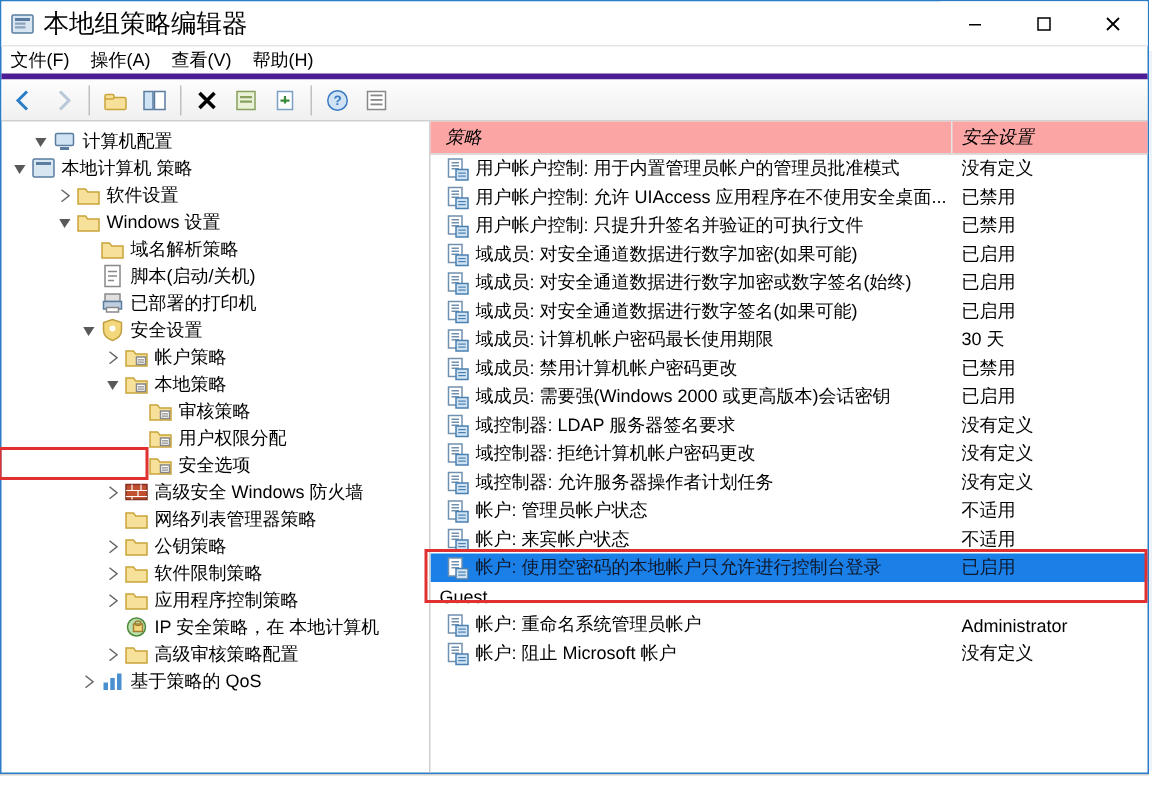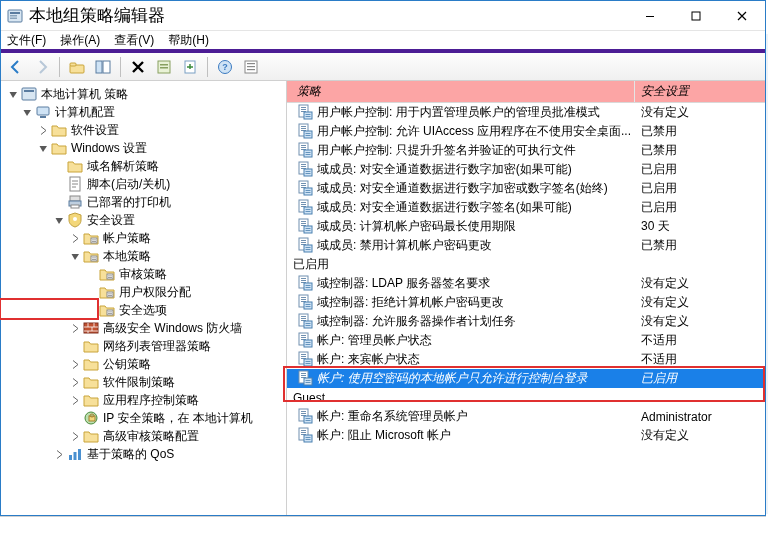--- a/index.html
+++ b/index.html
@@ -116,25 +116,25 @@
     flex:1;
     overflow-y: scroll;
     overflow-x: scroll;
   }
   .list-body::-webkit-scrollbar { width:17px; height:17px;}
   .list-body::-webkit-scrollbar-thumb { background:#c2c2c2; }
   .list-body::-webkit-scrollbar-track { background:#f0f0f0; }
   .list-row {
     display:flex; height:19px; align-items:center; white-space:nowrap;
   }
-  .list-row .cell1 { flex:1; display:flex; padding-left:10px; overflow:hidden; text-overflow:ellipsis; min-width:0;}
+  .list-row .cell1 { flex:1; display:flex; align-items:center; padding-left:10px; overflow:hidden; text-overflow:ellipsis; min-width:0;}
   .list-row .cell1 .txt { overflow:hidden; text-overflow:ellipsis; white-space:nowrap; }
   .list-row .cell2 { width:130px; padding-left:6px; overflow:hidden; text-overflow:ellipsis;}
   .list-row.selected {
-    background:#1a80e8; color:#ffffff;font-style:italic;
+    background:#1a80e8; color:#0f172a;
   }
   .policy-icon { width:16px; height:16px; margin-right:4px; display:inline-flex; align-items:center; justify-content:center;}
   .rightstub {
     position:absolute;
     left: 766px;
     top: 34px;
     width: 2px;
     height: 480px;
     background:#edf3f8;
   }
@@ -242,47 +242,47 @@
           <rect x="2" y="2" width="12" height="12" fill="#fff" stroke="#888"></rect>
           <rect x="4" y="4" width="8" height="1.2" fill="#888"></rect>
           <rect x="4" y="7" width="8" height="1.2" fill="#888"></rect>
           <rect x="4" y="10" width="8" height="1.2" fill="#888"></rect>
         </svg>
       </div>
   </div>
 
   <div class="main">
     <div class="tree-pane" id="tree-pane">
+        <div class="tree-row l1" id="trow1">
+          <span class="twisty">
+            <svg viewBox="0 0 9 9">
+              <path d="M0.5 2 L8 2 L4 8 z" fill="#595959"></path>
+            </svg>
+          </span>
+          <span class="node-icon">
+            <svg viewBox="0 0 16 16">
+              <rect x="2" y="3" width="12" height="8" rx="1" fill="#cfe3f5" stroke="#5a7ca0"></rect>
+              <rect x="5" y="12" width="6" height="2" fill="#5a7ca0"></rect>
+            </svg>
+          </span>
+          <span>计算机配置</span>
+        </div>
         <div class="tree-row l0" id="trow0">
           <span class="twisty">
             <svg viewBox="0 0 9 9">
               <path d="M0.5 2 L8 2 L4 8 z" fill="#595959"></path>
             </svg>
           </span>
           <span class="node-icon">
             <svg viewBox="0 0 16 16">
               <rect x="1" y="2" width="14" height="12" rx="1" fill="#d8e6f2" stroke="#5a7ca0"></rect>
               <rect x="3" y="4" width="10" height="2" fill="#5a7ca0"></rect>
             </svg>
           </span>
           <span>本地计算机 策略</span>
-        </div>
-        <div class="tree-row l1" id="trow1">
-          <span class="twisty">
-            <svg viewBox="0 0 9 9">
-              <path d="M0.5 2 L8 2 L4 8 z" fill="#595959"></path>
-            </svg>
-          </span>
-          <span class="node-icon">
-            <svg viewBox="0 0 16 16">
-              <rect x="2" y="3" width="12" height="8" rx="1" fill="#cfe3f5" stroke="#5a7ca0"></rect>
-              <rect x="5" y="12" width="6" height="2" fill="#5a7ca0"></rect>
-            </svg>
-          </span>
-          <span>计算机配置</span>
         </div>
         <div class="tree-row l2" id="trow2">
           <span class="twisty">
             <svg viewBox="0 0 9 9">
               <path d="M2 0.5 L7 4.5 L2 8.5" fill="none" stroke="#666" stroke-width="1"></path>
             </svg>
           </span>
           <span class="node-icon">
             <svg viewBox="0 0 16 16">
               <path d="M1 4 h5 l1.5 2 H15 v8 H1 z" fill="#f7e09a" stroke="#c9a43a"></path>
@@ -653,20 +653,34 @@
                   <rect x="7" y="8" width="8" height="7" fill="#cfe3f5" stroke="#4a80b0"></rect>
                   <rect x="8.5" y="10" width="5" height="0.8" fill="#4a80b0"></rect>
                   <rect x="8.5" y="12" width="5" height="0.8" fill="#4a80b0"></rect>
                 </svg>
               </span>
               <span class="txt">域成员: 禁用计算机帐户密码更改</span>
             </div>
             <div class="cell2">已禁用</div>
           </div>
           <div class="list-row" id="prow8">
+            <div class="cell1">
+              <span class="policy-icon">
+                <svg viewBox="0 0 16 16">
+                  <rect x="2" y="1" width="9" height="12" fill="#fff" stroke="#7090b0"></rect>
+                  <rect x="4" y="3" width="5" height="1" fill="#7090b0"></rect>
+                  <rect x="4" y="5" width="5" height="1" fill="#7090b0"></rect>
+                  <rect x="4" y="7" width="5" height="1" fill="#7090b0"></rect>
+                  <rect x="7" y="8" width="8" height="7" fill="#cfe3f5" stroke="#4a80b0"></rect>
+                  <rect x="8.5" y="10" width="5" height="0.8" fill="#4a80b0"></rect>
+                  <rect x="8.5" y="12" width="5" height="0.8" fill="#4a80b0"></rect>
+                </svg>
+              </span>
+              <span class="txt">域成员: 需要强(Windows 2000 或更高版本)会话密钥</span>
+            </div>
             <div class="cell2">已启用</div>
           </div>
           <div class="list-row" id="prow9">
             <div class="cell1">
               <span class="policy-icon">
                 <svg viewBox="0 0 16 16">
                   <rect x="2" y="1" width="9" height="12" fill="#fff" stroke="#7090b0"></rect>
                   <rect x="4" y="3" width="5" height="1" fill="#7090b0"></rect>
                   <rect x="4" y="5" width="5" height="1" fill="#7090b0"></rect>
                   <rect x="4" y="7" width="5" height="1" fill="#7090b0"></rect>

